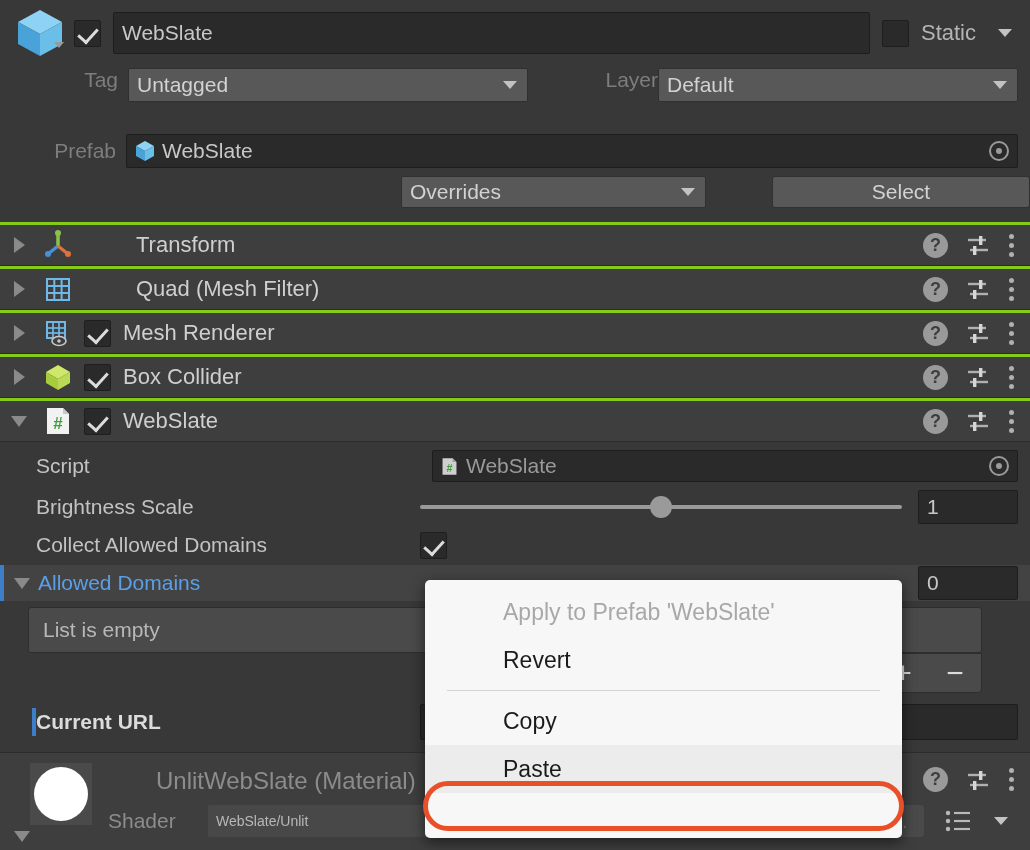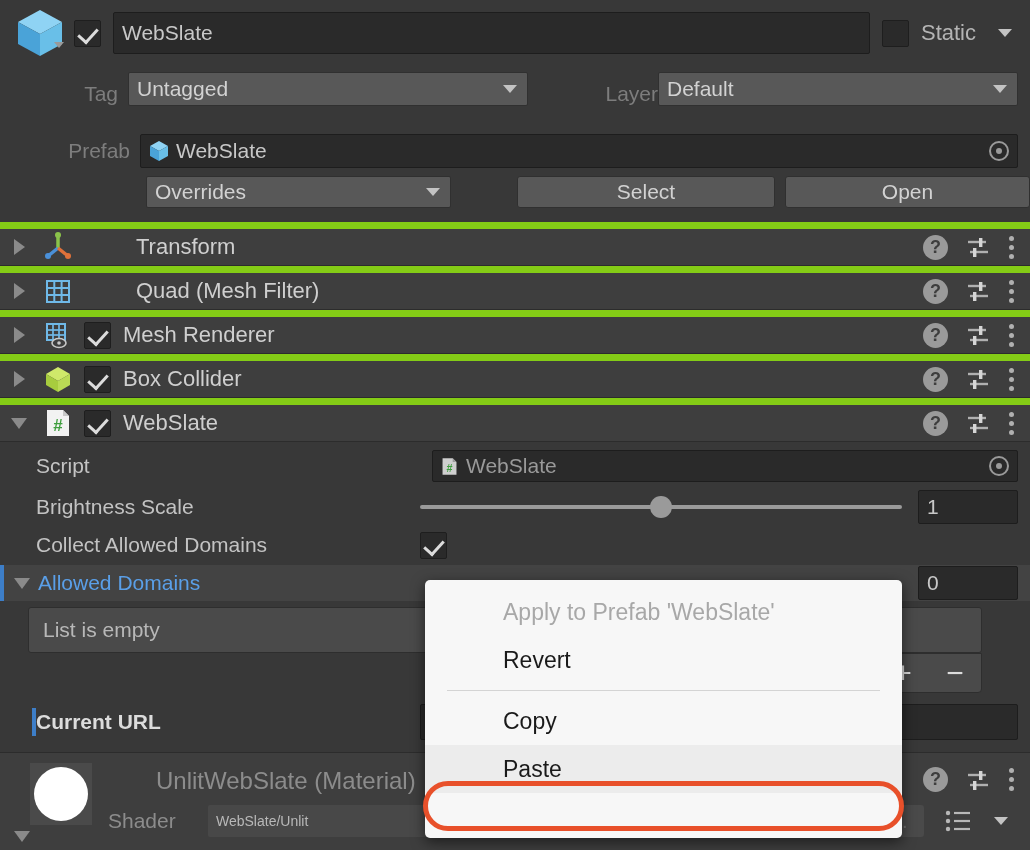--- a/index.html
+++ b/index.html
@@ -86,50 +86,50 @@
   #go-icon { margin-left: 8px; width: 62px; height: 50px; position: relative; }
   #go-icon .cube { position: absolute; left: 6px; top: 0; }
   #go-icon .drop { position: absolute; left: 46px; top: 34px; }
   #name-check { margin-left: 4px; }
   #name-field { flex: 1 1 auto; height: 42px; margin-left: 12px; }
   #static-check { margin-left: 12px; }
   #static-lbl { margin-left: 12px; font-size: 22px; color: #b4b4b4; }
   #static-caret { margin-left: 22px; margin-right: 18px; }
 
   #tag-row { position: absolute; left: 0; top: 68px; width: 1030px; height: 38px;
-             display: flex; align-items: flex-end; }
+             display: flex; align-items: flex-start; }
   #tag-lbl { width: 128px; text-align: right; padding-right: 10px; }
   #tag-popup { width: 400px; height: 34px; }
   #layer-lbl { width: 130px; text-align: right; }
   #layer-popup { flex: 1 1 auto; height: 34px; margin-right: 12px; }
   .popup-caret { position: absolute; right: 10px; top: 50%; transform: translateY(-50%); }
 
   #prefab-row { position: absolute; left: 0; top: 133px; width: 1030px; height: 36px;
                 display: flex; align-items: center; }
-  #prefab-lbl { width: 140px; text-align: right; padding-right: 10px; }
+  #prefab-lbl { width: 126px; text-align: right; padding-right: 10px; }
   #prefab-field { flex: 1 1 auto; height: 34px; margin-right: 12px; position: relative;
                   display: flex; align-items: center; gap: 7px; }
   .obj-dot {
     position: absolute; right: 8px; top: 50%; transform: translateY(-50%);
     width: 20px; height: 20px; border: 2px solid #9a9a9a; border-radius: 50%;
   }
   .obj-dot::after { content:""; position:absolute; left:5px; top:5px; width:6px; height:6px;
                     background:#9a9a9a; border-radius:50%; }
 
   #prefab-btn-row { position: absolute; left: 0; top: 175px; width: 1030px; height: 34px;
                     display: flex; align-items: center; justify-content: flex-end; }
   #overrides-popup { margin-left: 131px; width: 305px; height: 32px; }
   #select-btn { margin-left: 66px; width: 258px; height: 32px; }
   #open-btn { margin-left: 10px; width: 245px; height: 32px; }
 
   
   .comp-row {
     position: absolute; left: 0; width: 1030px; height: 44px;
     background: #3e3e3e;
-    border-top: 7px solid #84cc16; border-bottom: 1px solid #2c2c2c;
+    border-top: 3px solid #84cc16; border-bottom: 1px solid #2c2c2c;
     display: flex; align-items: center;
   }
   .comp-foldout { width: 38px; display: flex; justify-content: center; }
   .comp-icon { width: 40px; height: 32px; display: flex; align-items: center; justify-content: center; }
   .comp-check { margin-left: 6px; }
   .comp-title { margin-left: 12px; color: #cfcfcf; font-size: 22px; white-space: nowrap; }
   .comp-right { margin-left: auto; display: flex; align-items: center; gap: 18px; margin-right: 16px; }
   .help-ic { width: 25px; height: 25px; border-radius: 50%; background: #9a9a9a;
              color: #3e3e3e; font-size: 18px; font-weight: bold;
              display:flex; align-items:center; justify-content:center; }
@@ -214,23 +214,20 @@
   </div>
 
   <div id="prefab-btn-row">
     <div id="overrides-popup" class="popupfield">
       <span>Overrides</span>
       <div class="popup-caret caret"></div>
     </div>
     <div id="select-btn" class="btn">
       <span>Select</span>
     </div>
-    <div id="open-btn" class="btn">
-      <span>Open</span>
-    </div>
   </div>
 
   <div class="comp-row" style="top:222px">
     <div class="comp-foldout">
         <div class="tri-right"></div>
       </div>
     <div class="comp-icon">
       <svg width="30" height="30" viewBox="0 0 30 30">
         <line x1="15" y1="16" x2="15" y2="3" stroke="#8bc34a" stroke-width="3.5"></line>
         <line x1="15" y1="16" x2="5" y2="24" stroke="#4a90d9" stroke-width="3.5"></line>

